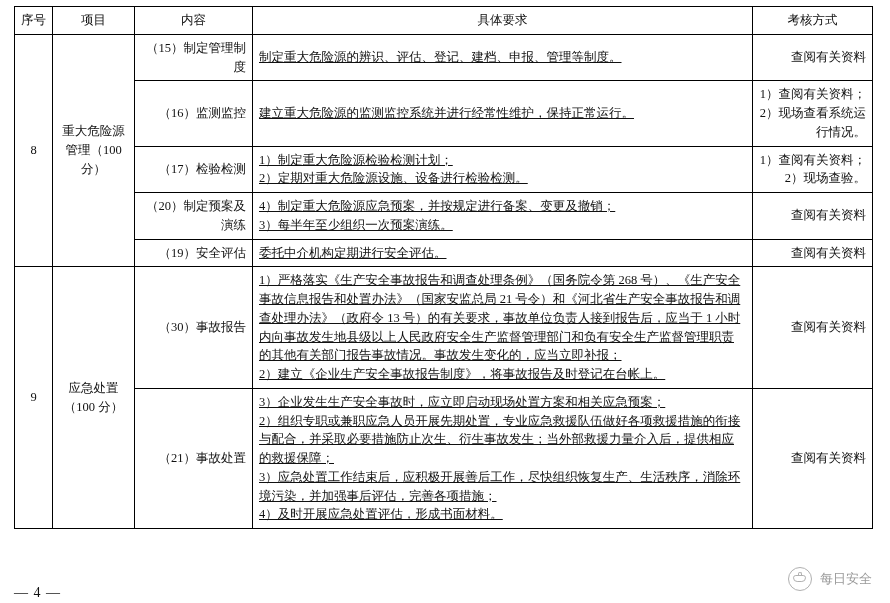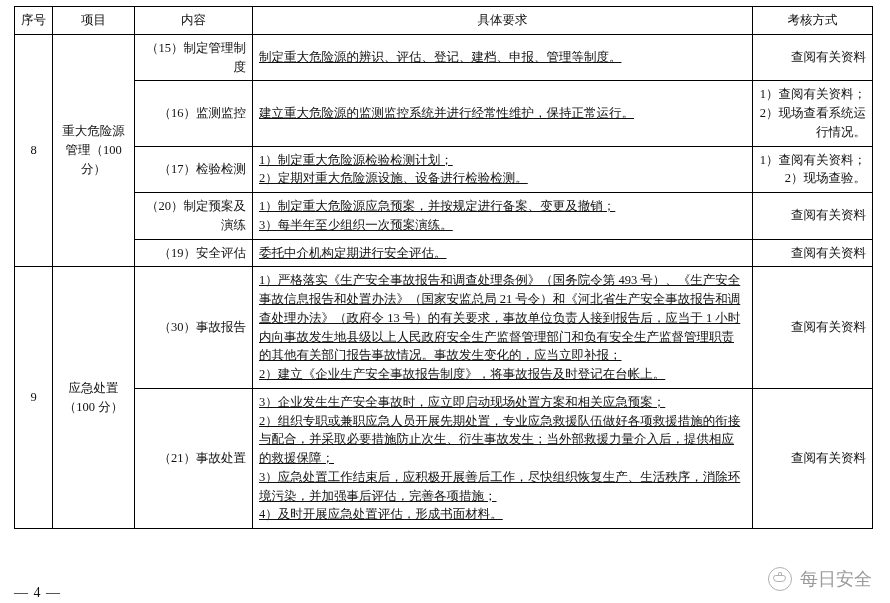--- a/index.html
+++ b/index.html
@@ -88,21 +88,21 @@
     color: #111;
   }
   .watermark {
     position: absolute;
     right: 18px;
     bottom: 18px;
     display: flex;
     align-items: center;
     gap: 8px;
     color: #9a9a9a;
-    font-size: 18px;
+    font-size: 13px;
     font-family: "Liberation Sans", sans-serif;
   }
   .wm-logo {
     width: 22px;
     height: 22px;
     border-radius: 50%;
     border: 1.6px solid #b0b0b0;
     position: relative;
     display: inline-block;
   }
@@ -185,21 +185,21 @@
         </td>
         <td class="method-cell">
           <span class="methodline">1）查阅有关资料；</span>
           <span class="methodline">2）现场查验。</span>
         </td>
       </tr>
 
       <tr>
         <td class="content-cell">（20）制定预案及演练</td>
         <td class="req-cell">
-          <span class="reqline">1）制定重大危险源应急预案，并按规定进行备案、变更及撤销；</span>
+          <span class="reqline">4）制定重大危险源应急预案，并按规定进行备案、变更及撤销；</span>
           <span class="reqline">3）每半年至少组织一次预案演练。</span>
         </td>
         <td class="method-cell">
           <span class="methodline">查阅有关资料</span>
         </td>
       </tr>
 
       <tr>
         <td class="content-cell">（19）安全评估</td>
         <td class="req-cell">
@@ -208,21 +208,21 @@
         <td class="method-cell">
           <span class="methodline">查阅有关资料</span>
         </td>
       </tr>
 
       <tr>
         <td class="seq-cell" rowspan="2">9</td>
         <td class="item-cell" rowspan="2">应急处置（100 分）</td>
         <td class="content-cell">（30）事故报告</td>
         <td class="req-cell">
-          <span class="reqline">1）严格落实《生产安全事故报告和调查处理条例》（国务院令第 493 号）、《生产安全事故信息报告和处置办法》（国家安监总局 21 号令）和《河北省生产安全事故报告和调查处理办法》（政府令 13 号）的有关要求，事故单位负责人接到报告后，应当于 1 小时内向事故发生地县级以上人民政府安全生产监督管理部门和负有安全生产监督管理职责的其他有关部门报告事故情况。事故发生变化的，应当立即补报；</span>
+          <span class="reqline">1）严格落实《生产安全事故报告和调查处理条例》（国务院令第 268 号）、《生产安全事故信息报告和处置办法》（国家安监总局 21 号令）和《河北省生产安全事故报告和调查处理办法》（政府令 13 号）的有关要求，事故单位负责人接到报告后，应当于 1 小时内向事故发生地县级以上人民政府安全生产监督管理部门和负有安全生产监督管理职责的其他有关部门报告事故情况。事故发生变化的，应当立即补报；</span>
           <span class="reqline">2）建立《企业生产安全事故报告制度》，将事故报告及时登记在台帐上。</span>
         </td>
         <td class="method-cell">
           <span class="methodline">查阅有关资料</span>
         </td>
       </tr>
 
       <tr>
         <td class="content-cell">（21）事故处置</td>
         <td class="req-cell">

